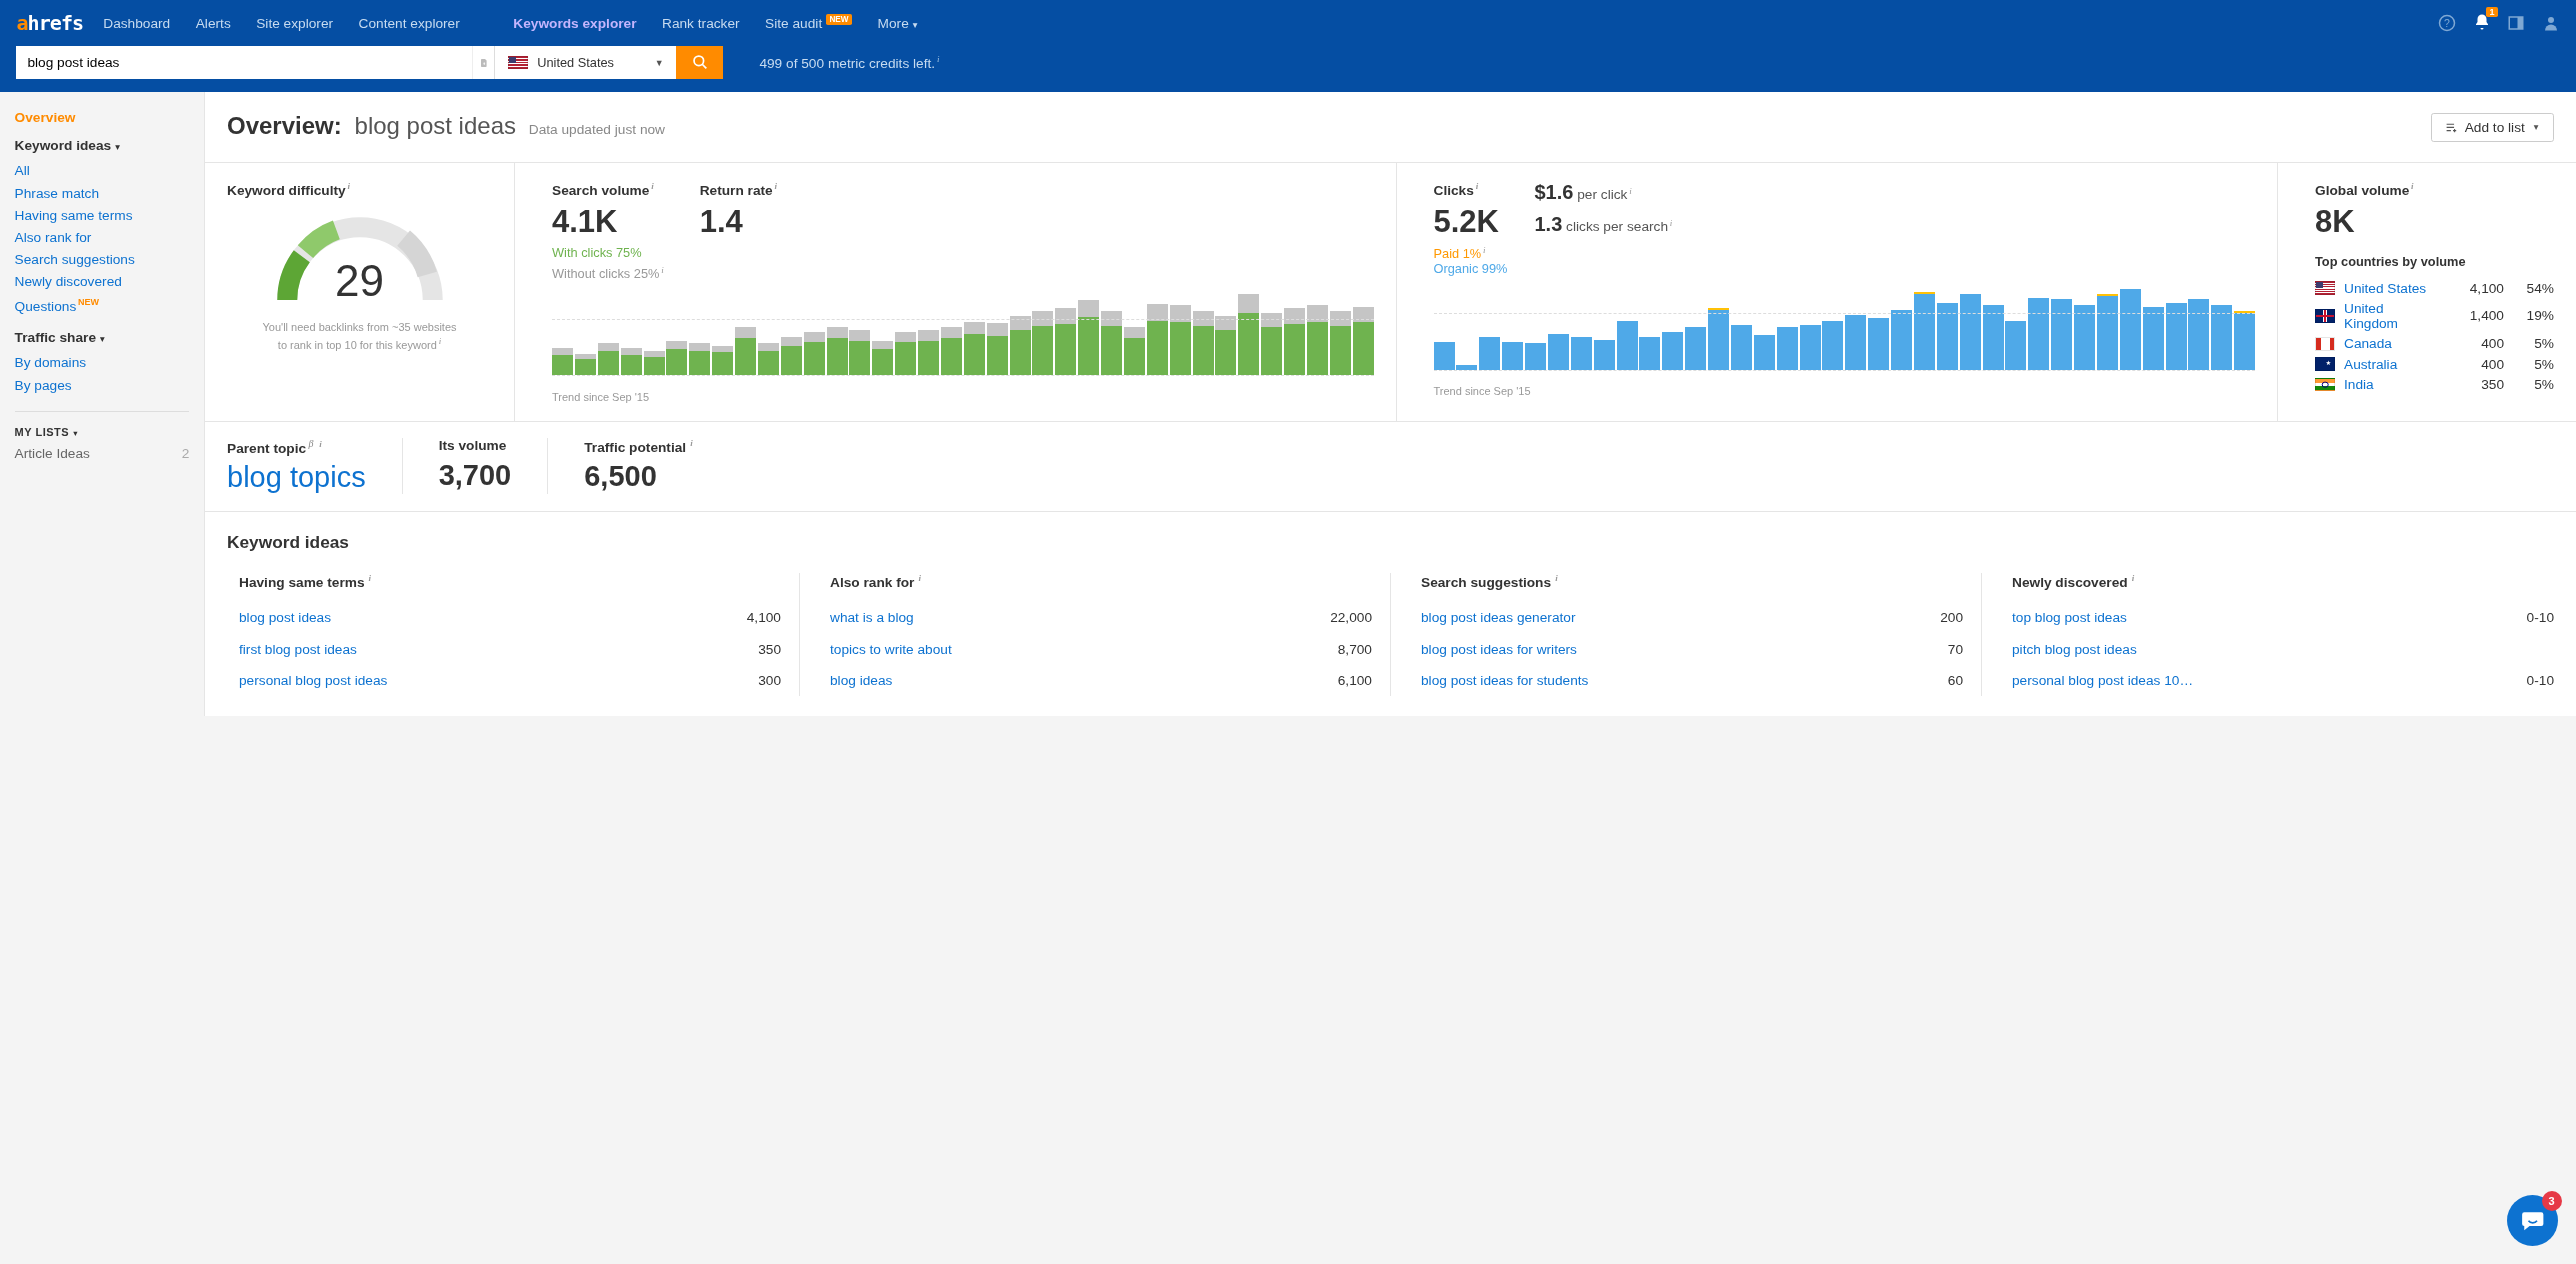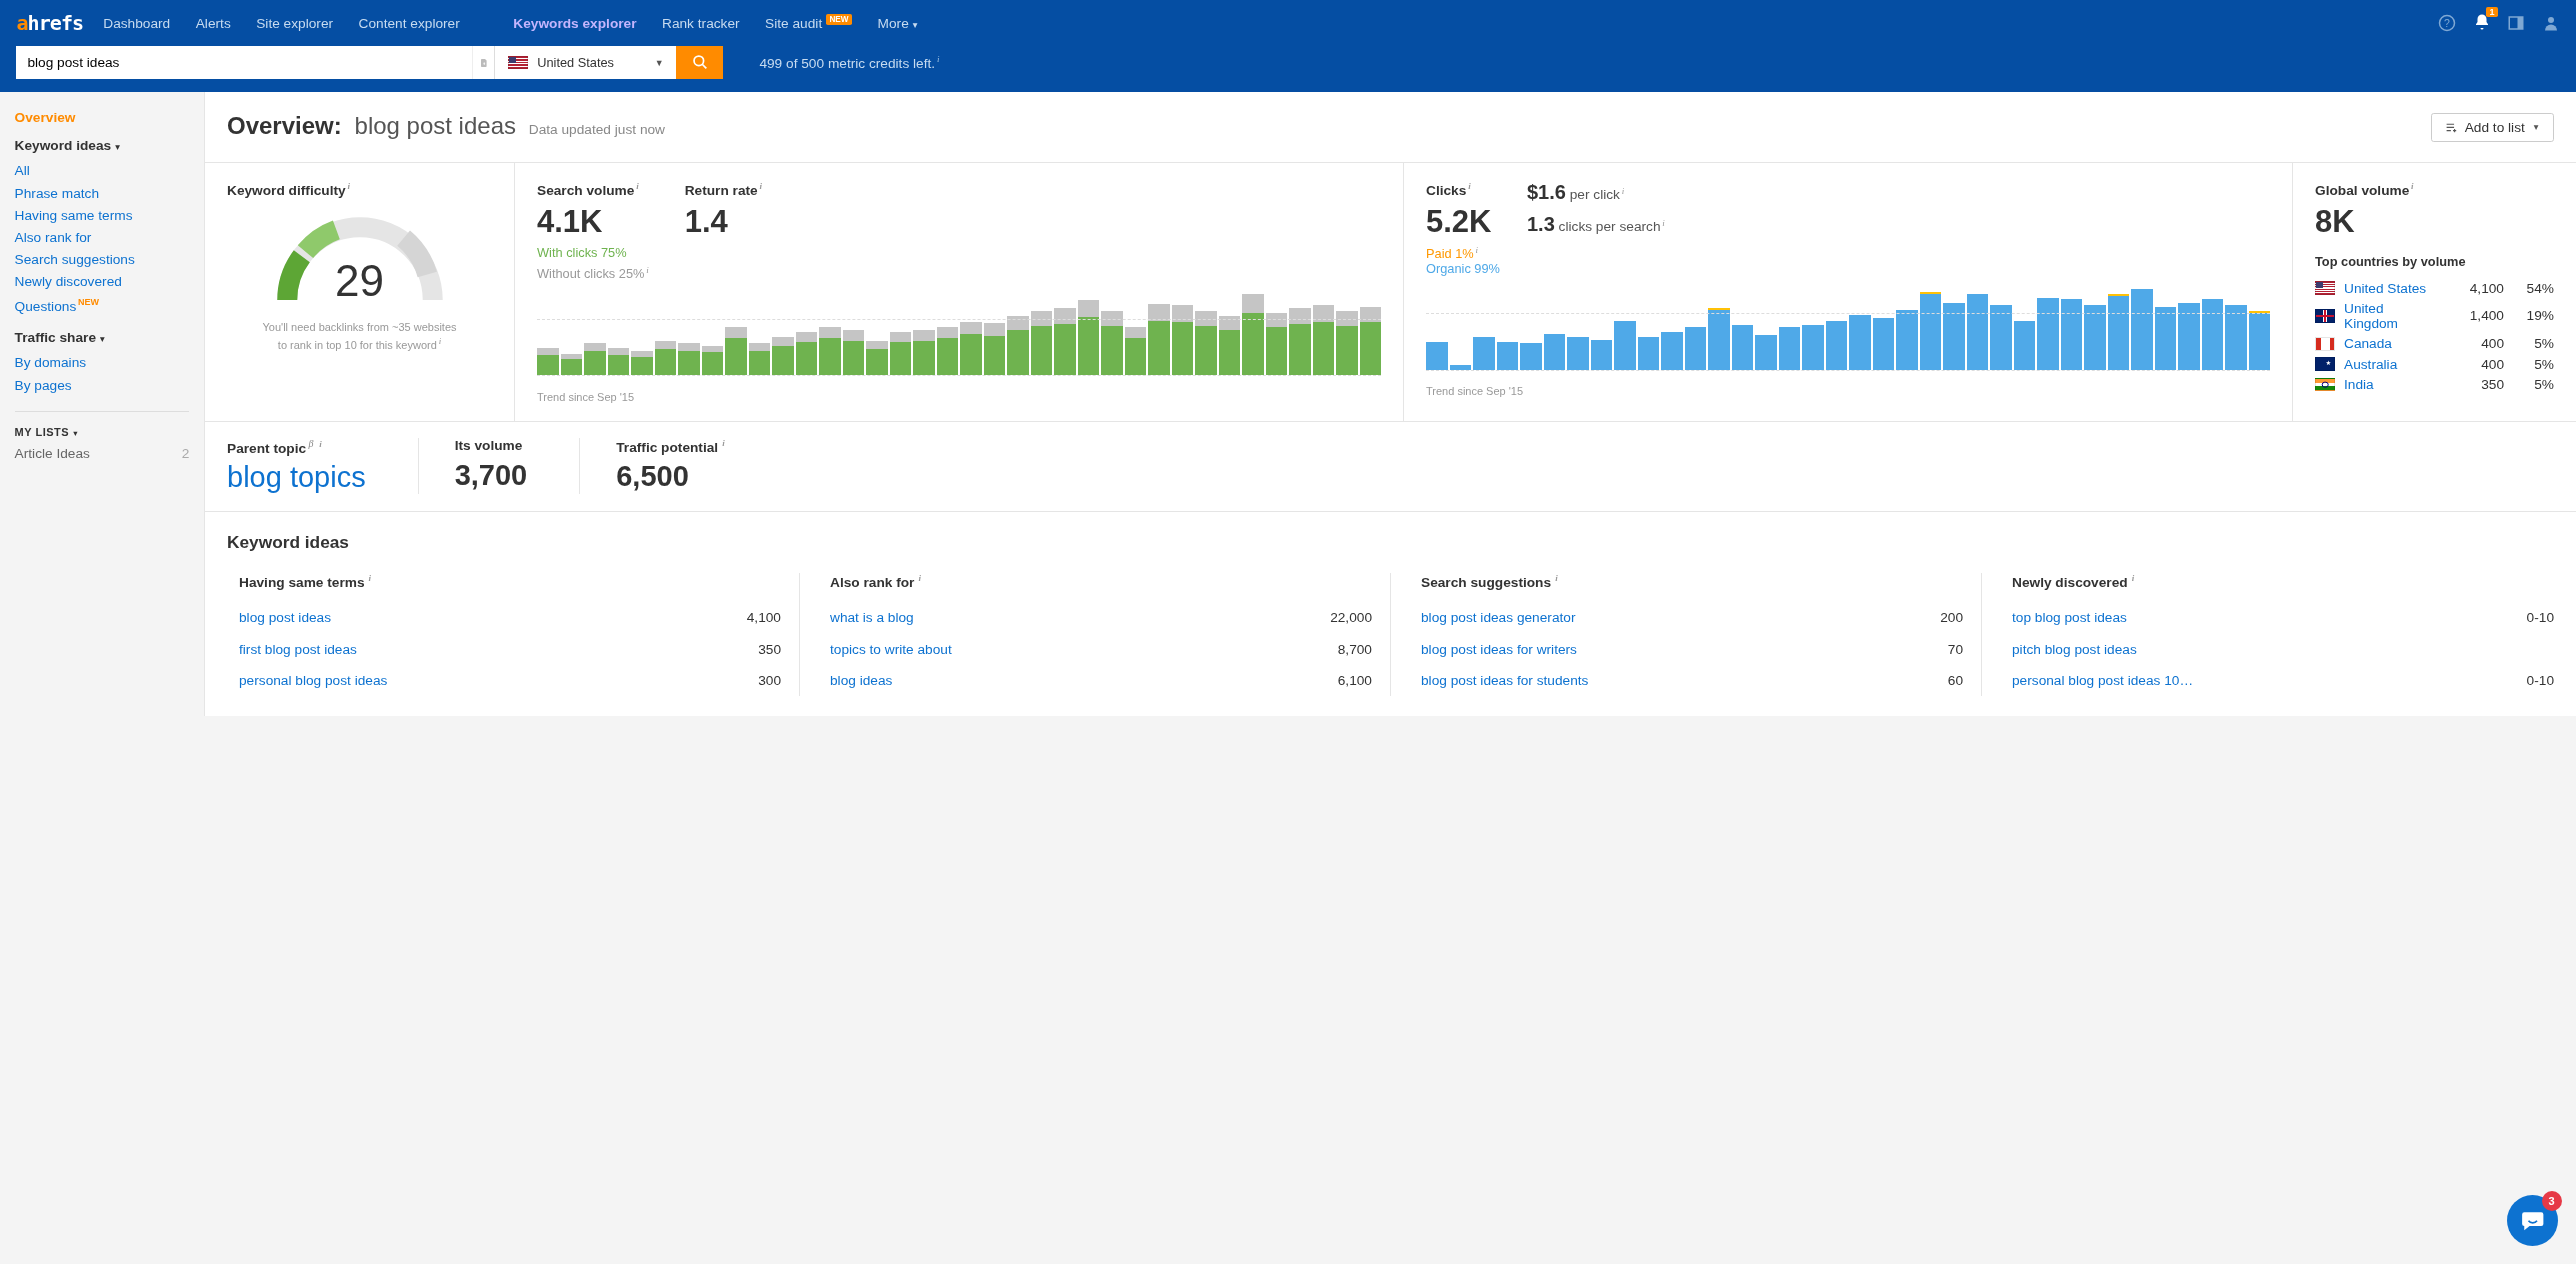--- a/index.html
+++ b/index.html
@@ -50,21 +50,21 @@
 .side-list-item .count { color: #aaa; }
 
 
 .main-header { padding: 20px 22px; display: flex; align-items: baseline; gap: 12.8px; }
 .main-header h1 { font-size: 24px; font-weight: bold; color: #333; }
 .main-header .kw { font-size: 24px; font-weight: normal; color: #555; }
 .main-header .updated { font-size: 13.7px; color: #888; }
 .add-to-list { margin-left: auto; border: 0.9px solid #ccc; background: #fff; padding: 6.4px 12.8px; border-radius: 2.7px; cursor: pointer; display: flex; align-items: center; gap: 7.3px; font-size: 13.7px; color: #333; }
 
 
-.metrics-row { display: flex; border-top: 0.9px solid #e5e5e5; border-bottom: 0.9px solid #e5e5e5; }
+.metrics-row { display: flex; border-top: 0.9px solid #e5e5e5; border-bottom: 0.9px solid #e5e5e5; gap: 15px; }
 .metric-card { padding: 18px 22px; border-right: 0.9px solid #e5e5e5; }
 .metric-card:last-child { border-right: none; }
 .card-kd { width: 310px; }
 .card-sv { flex: 1; display: flex; flex-direction: column; }
 .card-clicks { flex: 1; }
 .card-gv { width: 283px; }
 
 .metric-label { font-size: 13.7px; font-weight: bold; color: #333; margin-bottom: 7.3px; }
 .metric-big { font-size: 31px; font-weight: bold; color: #333; line-height: 1.1; }
 
@@ -95,21 +95,21 @@
 
 .gv-countries-label { font-size: 12.8px; font-weight: bold; color: #333; margin: 14.6px 0 9px; }
 .country-row { display: flex; align-items: center; gap: 9px; padding: 2.7px 0; font-size: 13.7px; }
 .country-row .flag { width: 20px; height: 13.7px; flex-shrink: 0; }
 .country-row .name { color: #0d72d0; flex: 1; cursor: pointer; }
 .country-row .vol { width: 55px; text-align: right; color: #333; }
 .country-row .pct { width: 41px; text-align: right; color: #333; }
 
 
 .parent-row { display: flex; padding: 16.4px 22px; border-bottom: 0.9px solid #e5e5e5; gap: 0; }
-.parent-block { padding-right: 52px; border-right: 0.9px solid #e5e5e5; margin-right: 36px; }
+.parent-block { padding-right: 36px; border-right: 0.9px solid #e5e5e5; margin-right: 36px; }
 .parent-block:last-child { border-right: none; margin-right: 0; padding-right: 0; }
 .parent-label { font-size: 13.7px; font-weight: bold; color: #333; margin-bottom: 5.5px; }
 .parent-label sup { font-style: italic; font-family: Georgia, serif; font-size: 10px; color: #888; font-weight: normal; }
 .parent-big-link { font-size: 29px; color: #0d72d0; cursor: pointer; }
 .parent-big { font-size: 29px; font-weight: bold; color: #333; }
 
 
 .ki-section { padding: 20px 22px; }
 .ki-title { font-size: 17.3px; font-weight: bold; margin-bottom: 20px; }
 .ki-columns { display: flex; gap: 0; }

